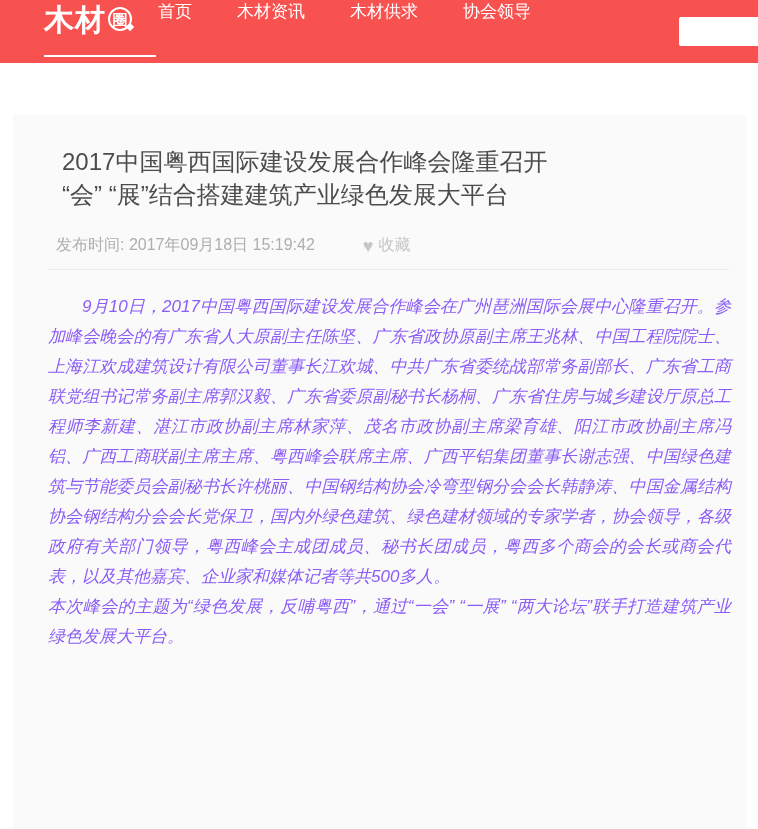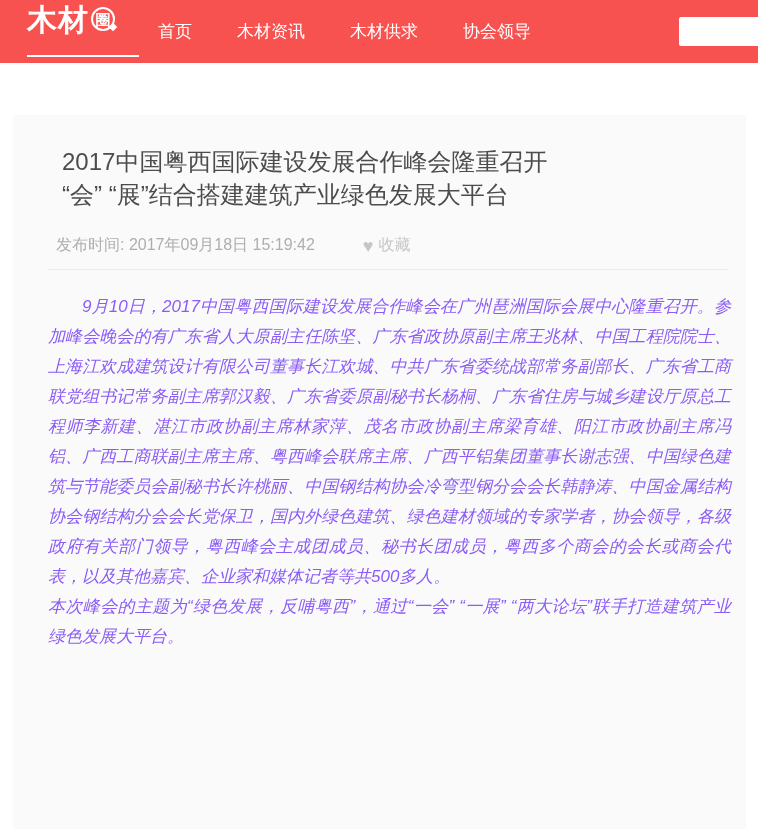--- a/index.html
+++ b/index.html
@@ -1,34 +1,34 @@
 <!DOCTYPE html>
 <html><head>
 <meta charset="utf-8">
 <style>
   * { margin: 0; padding: 0; box-sizing: border-box; }
   html, body { width: 758px; height: 829px; overflow: hidden; background: #ffffff;
     font-family: "Liberation Sans", "DejaVu Sans", sans-serif; }
 
   
   .topbar { position: relative; width: 758px; height: 63px; background: #f85250; }
-  .logo { position: absolute; left: 27px; top: 5px; width: 112px; color: #fff; cursor: pointer; }
+  .logo { position: absolute; left: 44px; top: 5px; width: 112px; color: #fff; cursor: pointer; }
   .logo-row { display: flex; align-items: flex-start; line-height: 1; }
   .logo-cn { font-size: 30px; font-weight: bold; letter-spacing: 1px; }
   .logo-seal { display: inline-flex; align-items: center; justify-content: center;
     width: 24px; height: 24px; border: 2px solid #fff; border-radius: 50%;
     font-size: 15px; font-weight: bold; margin-left: 2px; margin-top: 2px; position: relative; }
   .logo-seal:after { content: ""; position: absolute; right: -3px; bottom: -1px;
     width: 6px; height: 6px; background: #fff; transform: rotate(45deg); }
   .logo-domain { font-size: 15px; font-weight: normal; font-style: italic;
     border-top: 2px solid #fff; margin-top: 20px; padding-top: 16px; letter-spacing: 0px; }
   .logo-strip { display: flex; gap: 2px; margin-top: 2px; }
   .logo-strip span { display: block; width: 9px; height: 6px; background: #ffffff; opacity: .92; }
 
-  .nav { position: absolute; left: 158px; top: 0; height: 63px; display: flex; align-items: center; }
+  .nav { position: absolute; left: 158px; top: 0; height: 63px; display: flex; align-items: flex-start; }
   .nav-item { color: #ffffff; font-size: 17px; margin-right: 45px; cursor: pointer; white-space: nowrap; }
 
   .search-box { position: absolute; left: 679px; top: 17px; width: 110px; height: 29px;
     background: #ffffff; border: none; border-radius: 2px; padding: 0 8px; font-size: 14px; outline: none; }
 
   
   .card { margin: 52px 12px 0 13px; background: #fafafa; padding: 30px 12px 40px 35px;
     min-height: 714px; }
   .title { color: #4c4c4c; font-size: 24px; font-weight: 400; line-height: 33px; padding-left: 14px; }
   .meta { display: flex; align-items: center; margin-top: 24px; padding-left: 8px;

